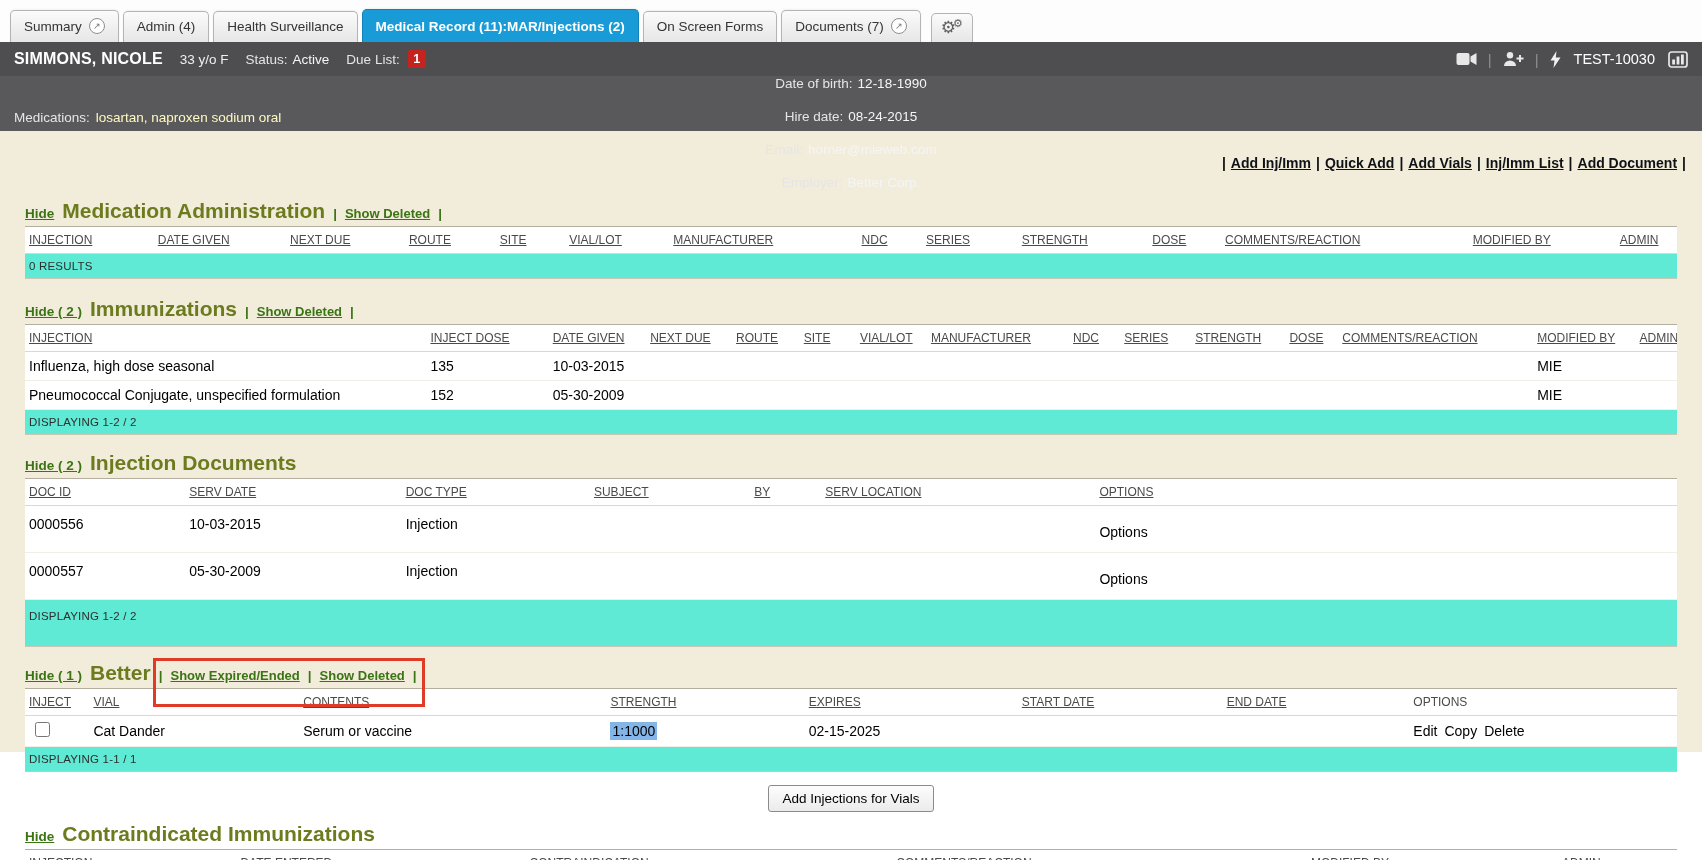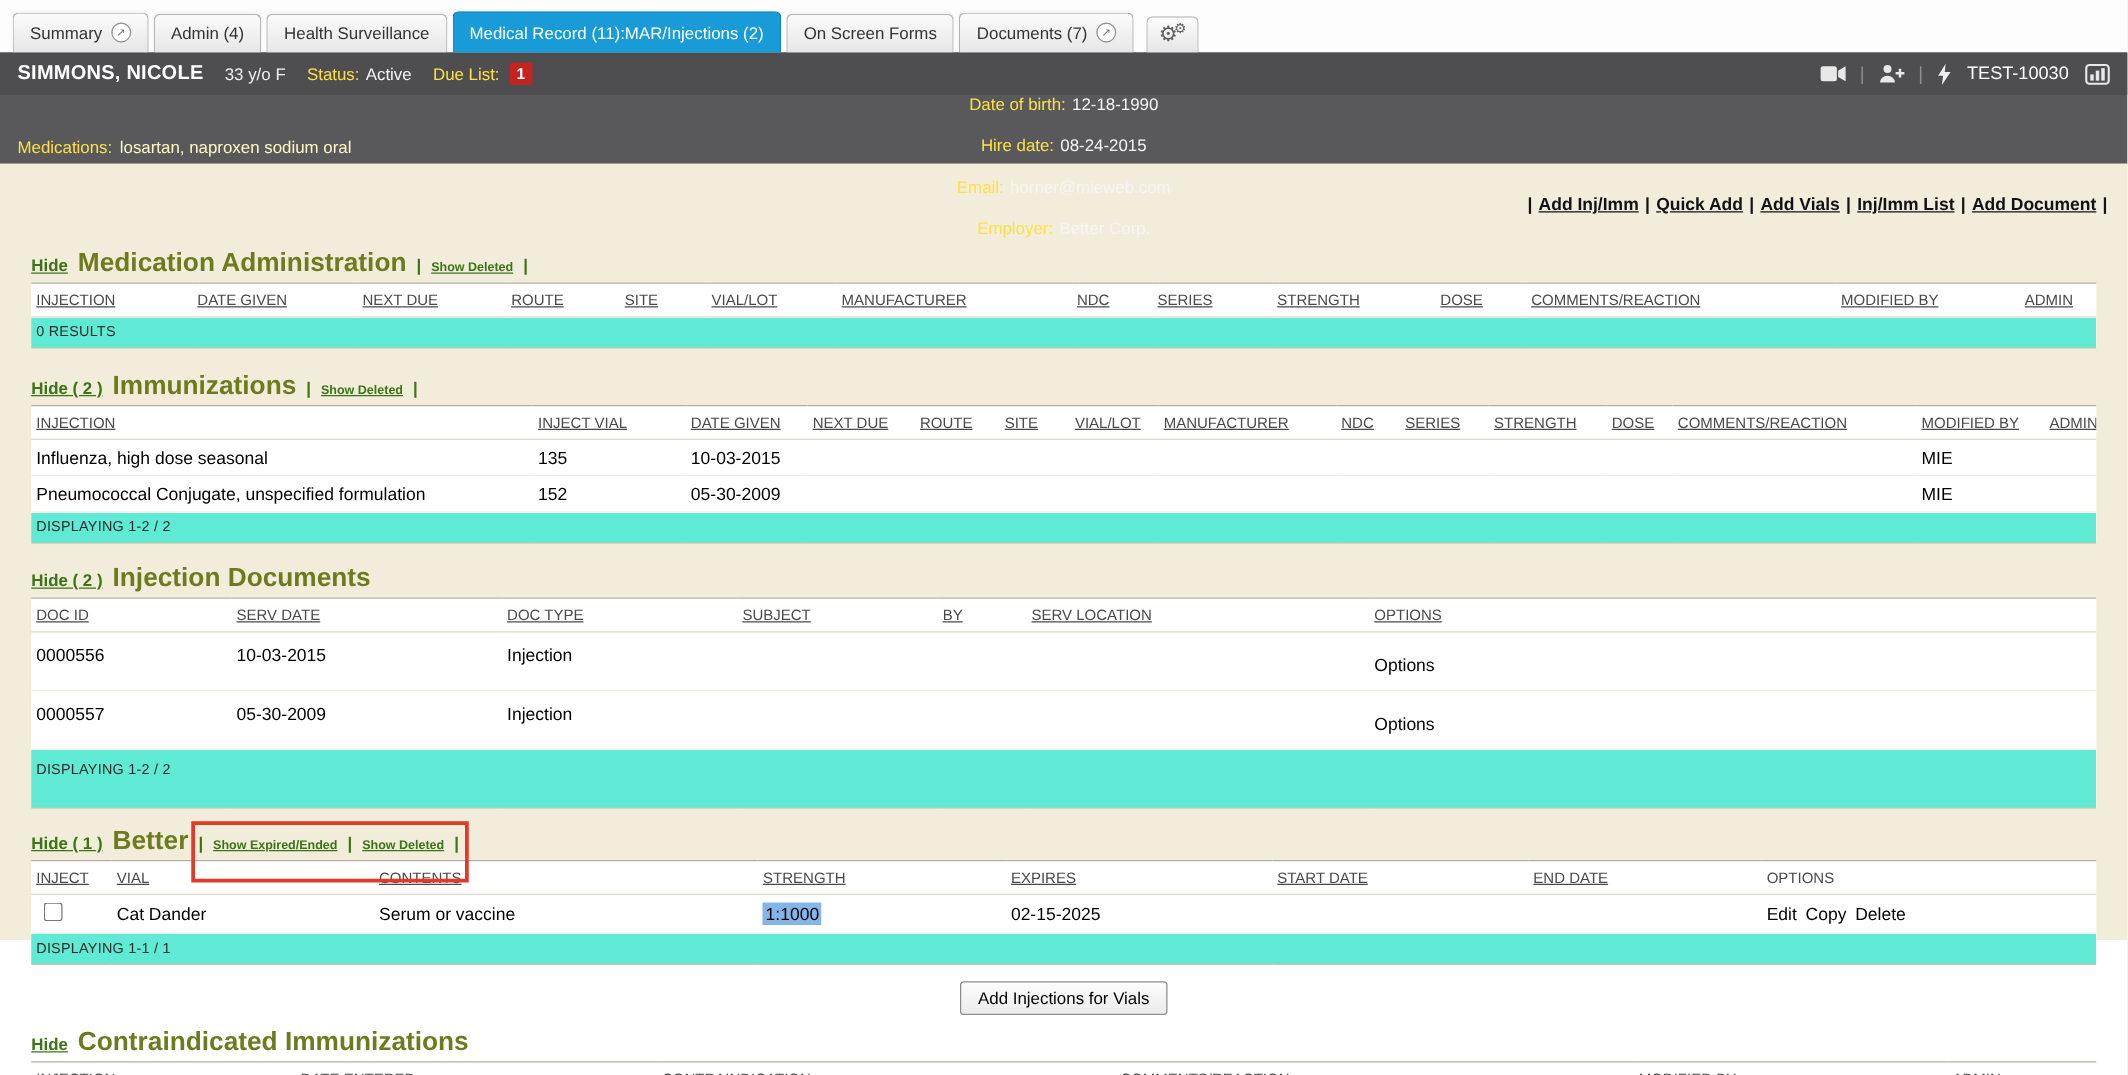--- a/index.html
+++ b/index.html
@@ -9,38 +9,38 @@
     font-family:"Liberation Sans", sans-serif; color:#000;
   }
   
   .tabbar { display:flex; align-items:flex-end; padding:5px 0 0 10px; height:42px; background:#fdfdfd; gap:4px; }
   .tab {
     display:inline-flex; align-items:center; gap:7px; padding:7px 13px 8px;
     background:linear-gradient(#fbfbfb,#e6e6e6); border:1px solid #b4b4b4; border-bottom:none;
     border-radius:5px 5px 0 0; font-size:13.5px; color:#333; cursor:pointer;
     box-shadow:0 -1px 2px rgba(0,0,0,.05); white-space:nowrap;
   }
-  .tab.active { background:#189bd6; color:#fff; font-weight:normal; border-color:#1283ba; padding-top:9px; }
+  .tab.active { background:#189bd6; color:#fff; font-weight:bold; border-color:#1283ba; padding-top:9px; }
   .popout {
     width:16px; height:16px; border:1px solid #8f8f8f; border-radius:50%;
     color:#777; font-size:9px; line-height:1; display:inline-flex; align-items:center; justify-content:center; background:#fff;
   }
   .gearbtn {
     display:inline-flex; align-items:center; padding:5px 9px 6px; margin-left:6px;
     background:linear-gradient(#fbfbfb,#e6e6e6); border:1px solid #b4b4b4; border-bottom:none;
     border-radius:5px 5px 0 0; cursor:pointer;
   }
   .gear-big { font-size:17px; color:#5f5f5f; line-height:1; }
   .gear-small { font-size:11px; color:#5f5f5f; line-height:1; margin:-8px 0 0 -3px; }
   
   .banner { background:#59595b; }
   .b1 { display:flex; align-items:center; height:34px; padding:0 14px; gap:17px; font-size:13.5px; background:#4e4e50; }
   .pname { font-size:16px; font-weight:bold; color:#fff; letter-spacing:.2px; }
   .agesex { color:#f0f0f0; }
-  .blabel { color:#fde047; }
+  .blabel { color:#e5e5e5; }
   .bval { color:#f5f5f5; }
   .pair { display:inline-flex; gap:5px; align-items:center; }
   .badge {
     background:#c42320; color:#fff; font-weight:bold; font-size:12.5px;
     min-width:18px; height:18px; padding:0 3px; display:inline-flex; align-items:center; justify-content:center;
     border-radius:2px; margin-left:-9px; cursor:pointer;
   }
   .bspacer { flex:1; }
   .bicons { display:flex; align-items:center; gap:11px; }
   .bdiv { color:#8e8e90; font-size:15px; }
@@ -53,21 +53,21 @@
   .actions { text-align:right; padding-right:14px; font-size:14px; font-weight:bold; color:#0f1216; height:22px; }
   .actions a { color:#0f1216; text-decoration:underline; cursor:pointer; margin:0 3px; }
   .actions .sep { margin:0 2px; }
   section { margin:12px 25px; }
   .mt-ma { margin-top:22px; } .mt-imm { margin-top:18px; } .mt-doc { margin-top:16px; }
   .mt-vials { margin-top:14px; } .mt-contra { margin-top:10px; }
   .sec-head { display:flex; align-items:baseline; gap:8px; margin-bottom:3px; }
   .hide-link { color:#3a7414; font-weight:bold; font-size:13.5px; text-decoration:underline; cursor:pointer; white-space:pre; }
   .sec-title { color:#6d7b1f; font-weight:bold; font-size:21px; white-space:nowrap; }
   .gsep { color:#3a7414; font-weight:bold; font-size:13.5px; }
-  .show-link { color:#3a7414; font-weight:bold; font-size:10px; text-decoration:underline; cursor:pointer; white-space:nowrap; }
+  .show-link { color:#3a7414; font-weight:bold; font-size:13px; text-decoration:underline; cursor:pointer; white-space:nowrap; }
   table { width:100%; border-collapse:collapse; table-layout:fixed; background:#fff; }
   th {
     font-size:12px; font-weight:normal; color:#4a4a4a; text-align:left; padding:6px 4px;
     border-top:1px solid #b3aea0; border-bottom:1px solid #ddd8c8; text-decoration:underline; cursor:pointer;
     white-space:nowrap; overflow:hidden;
   }
   td { font-size:14px; color:#000; padding:6px 4px; white-space:nowrap; overflow:hidden; }
   tr.data-row td { border-bottom:1px solid #f1eee4; }
   tr.data-row:last-of-type td { border-bottom:none; }
   .tfoot td, .empty-row td {
@@ -275,21 +275,21 @@
           <col style="width:4.3%">
           <col style="width:5.7%">
           <col style="width:3.2%">
           <col style="width:11.8%">
           <col style="width:6.2%">
           <col style="width:2.5%">
         </colgroup>
       <thead>
           <tr>
         <th>INJECTION</th>
-        <th>INJECT VIAL</th>
+        <th>INJECT DOSE</th>
         <th>DATE GIVEN</th>
         <th>NEXT DUE</th>
         <th>ROUTE</th>
         <th>SITE</th>
         <th>VIAL/LOT</th>
         <th>MANUFACTURER</th>
         <th>NDC</th>
         <th>SERIES</th>
         <th>STRENGTH</th>
         <th>DOSE</th>

